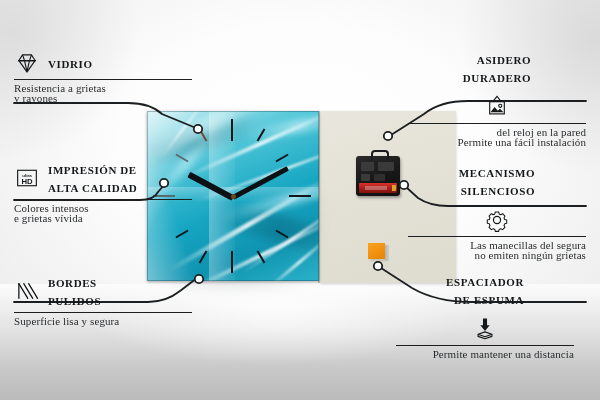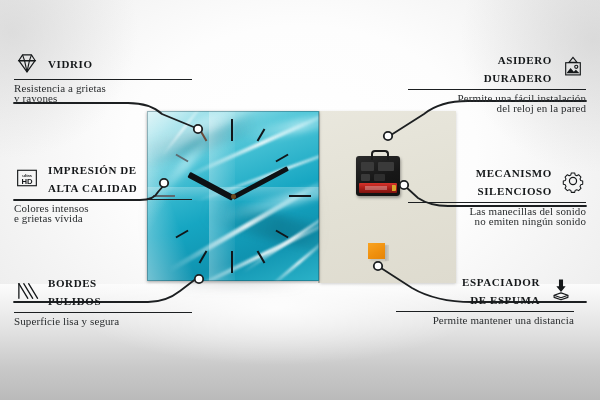--- a/index.html
+++ b/index.html
@@ -231,21 +231,21 @@
     position: absolute;
     width: 178px;
   }
   .callout.left  { text-align: left; }
   .callout.right { text-align: right; }
   .cal-head {
     display: flex;
     align-items: center;
     gap: 8px;
   }
-  .callout.right .cal-head { justify-content: flex-end; }
+  .callout.right .cal-head { justify-content: center; flex-direction: column; }
   .cal-title {
     font-family: "Liberation Serif", serif;
     font-size: 11px;
     font-weight: bold;
     letter-spacing: 0.6px;
     color: #15181a;
     line-height: 14px;
     text-transform: uppercase;
   }
   .cal-rule {
@@ -444,40 +444,40 @@
       <span class="cal-icon">
         <svg viewBox="0 0 32 32" fill="none" stroke="currentColor" stroke-width="1.4">
           <path d="M16 3 L11 9 L21 9 Z"></path>
           <rect x="7" y="9.5" width="18" height="15"></rect>
           <circle cx="20" cy="14.5" r="1.9"></circle>
           <path d="M8 22.5 L13 16 L17 20.5 L19.5 18 L24 22.5 Z" fill="currentColor" stroke="none"></path>
         </svg>
       </span>
     </div>
     <div class="cal-rule"></div>
+    <div class="cal-sub">del reloj en la pared</div>
     <div class="cal-sub">Permite una fácil instalación</div>
-    <div class="cal-sub">del reloj en la pared</div>
   </div>
 
   <div class="callout right" style="left:408px; top:163px;">
     <div class="cal-head">
       <span>
         <span class="cal-title">MECANISMO</span><br>
         <span class="cal-title">SILENCIOSO</span>
       </span>
       <span class="cal-icon">
         <svg viewBox="0 0 32 32" fill="none" stroke="currentColor" stroke-width="1.5" stroke-linejoin="round">
           <path d="M13.6 4.5 h4.8 l0.7 2.9 2.3 1.0 2.6-1.4 3.4 3.4 -1.4 2.6 1.0 2.3 2.9 0.7 v4.8 l-2.9 0.7 -1.0 2.3 1.4 2.6 -3.4 3.4 -2.6-1.4 -2.3 1.0 -0.7 2.9 h-4.8 l-0.7-2.9 -2.3-1.0 -2.6 1.4 -3.4-3.4 1.4-2.6 -1.0-2.3 -2.9-0.7 v-4.8 l2.9-0.7 1.0-2.3 -1.4-2.6 3.4-3.4 2.6 1.4 2.3-1.0 Z" transform="scale(0.86) translate(2.6,2.6)"></path>
           <circle cx="16" cy="16" r="4.4"></circle>
         </svg>
       </span>
     </div>
     <div class="cal-rule"></div>
-    <div class="cal-sub">Las manecillas del sonido</div>
-    <div class="cal-sub">no emiten ningún sonido</div>
+    <div class="cal-sub">Las manecillas del segura</div>
+    <div class="cal-sub">no emiten ningún grietas</div>
   </div>
 
   <div class="callout right" style="left:396px; top:272px;">
     <div class="cal-head">
       <span>
         <span class="cal-title">ESPACIADOR</span><br>
         <span class="cal-title">DE ESPUMA</span>
       </span>
       <span class="cal-icon">
         <svg viewBox="0 0 32 32" fill="none" stroke="currentColor" stroke-width="1.4" stroke-linejoin="round">

